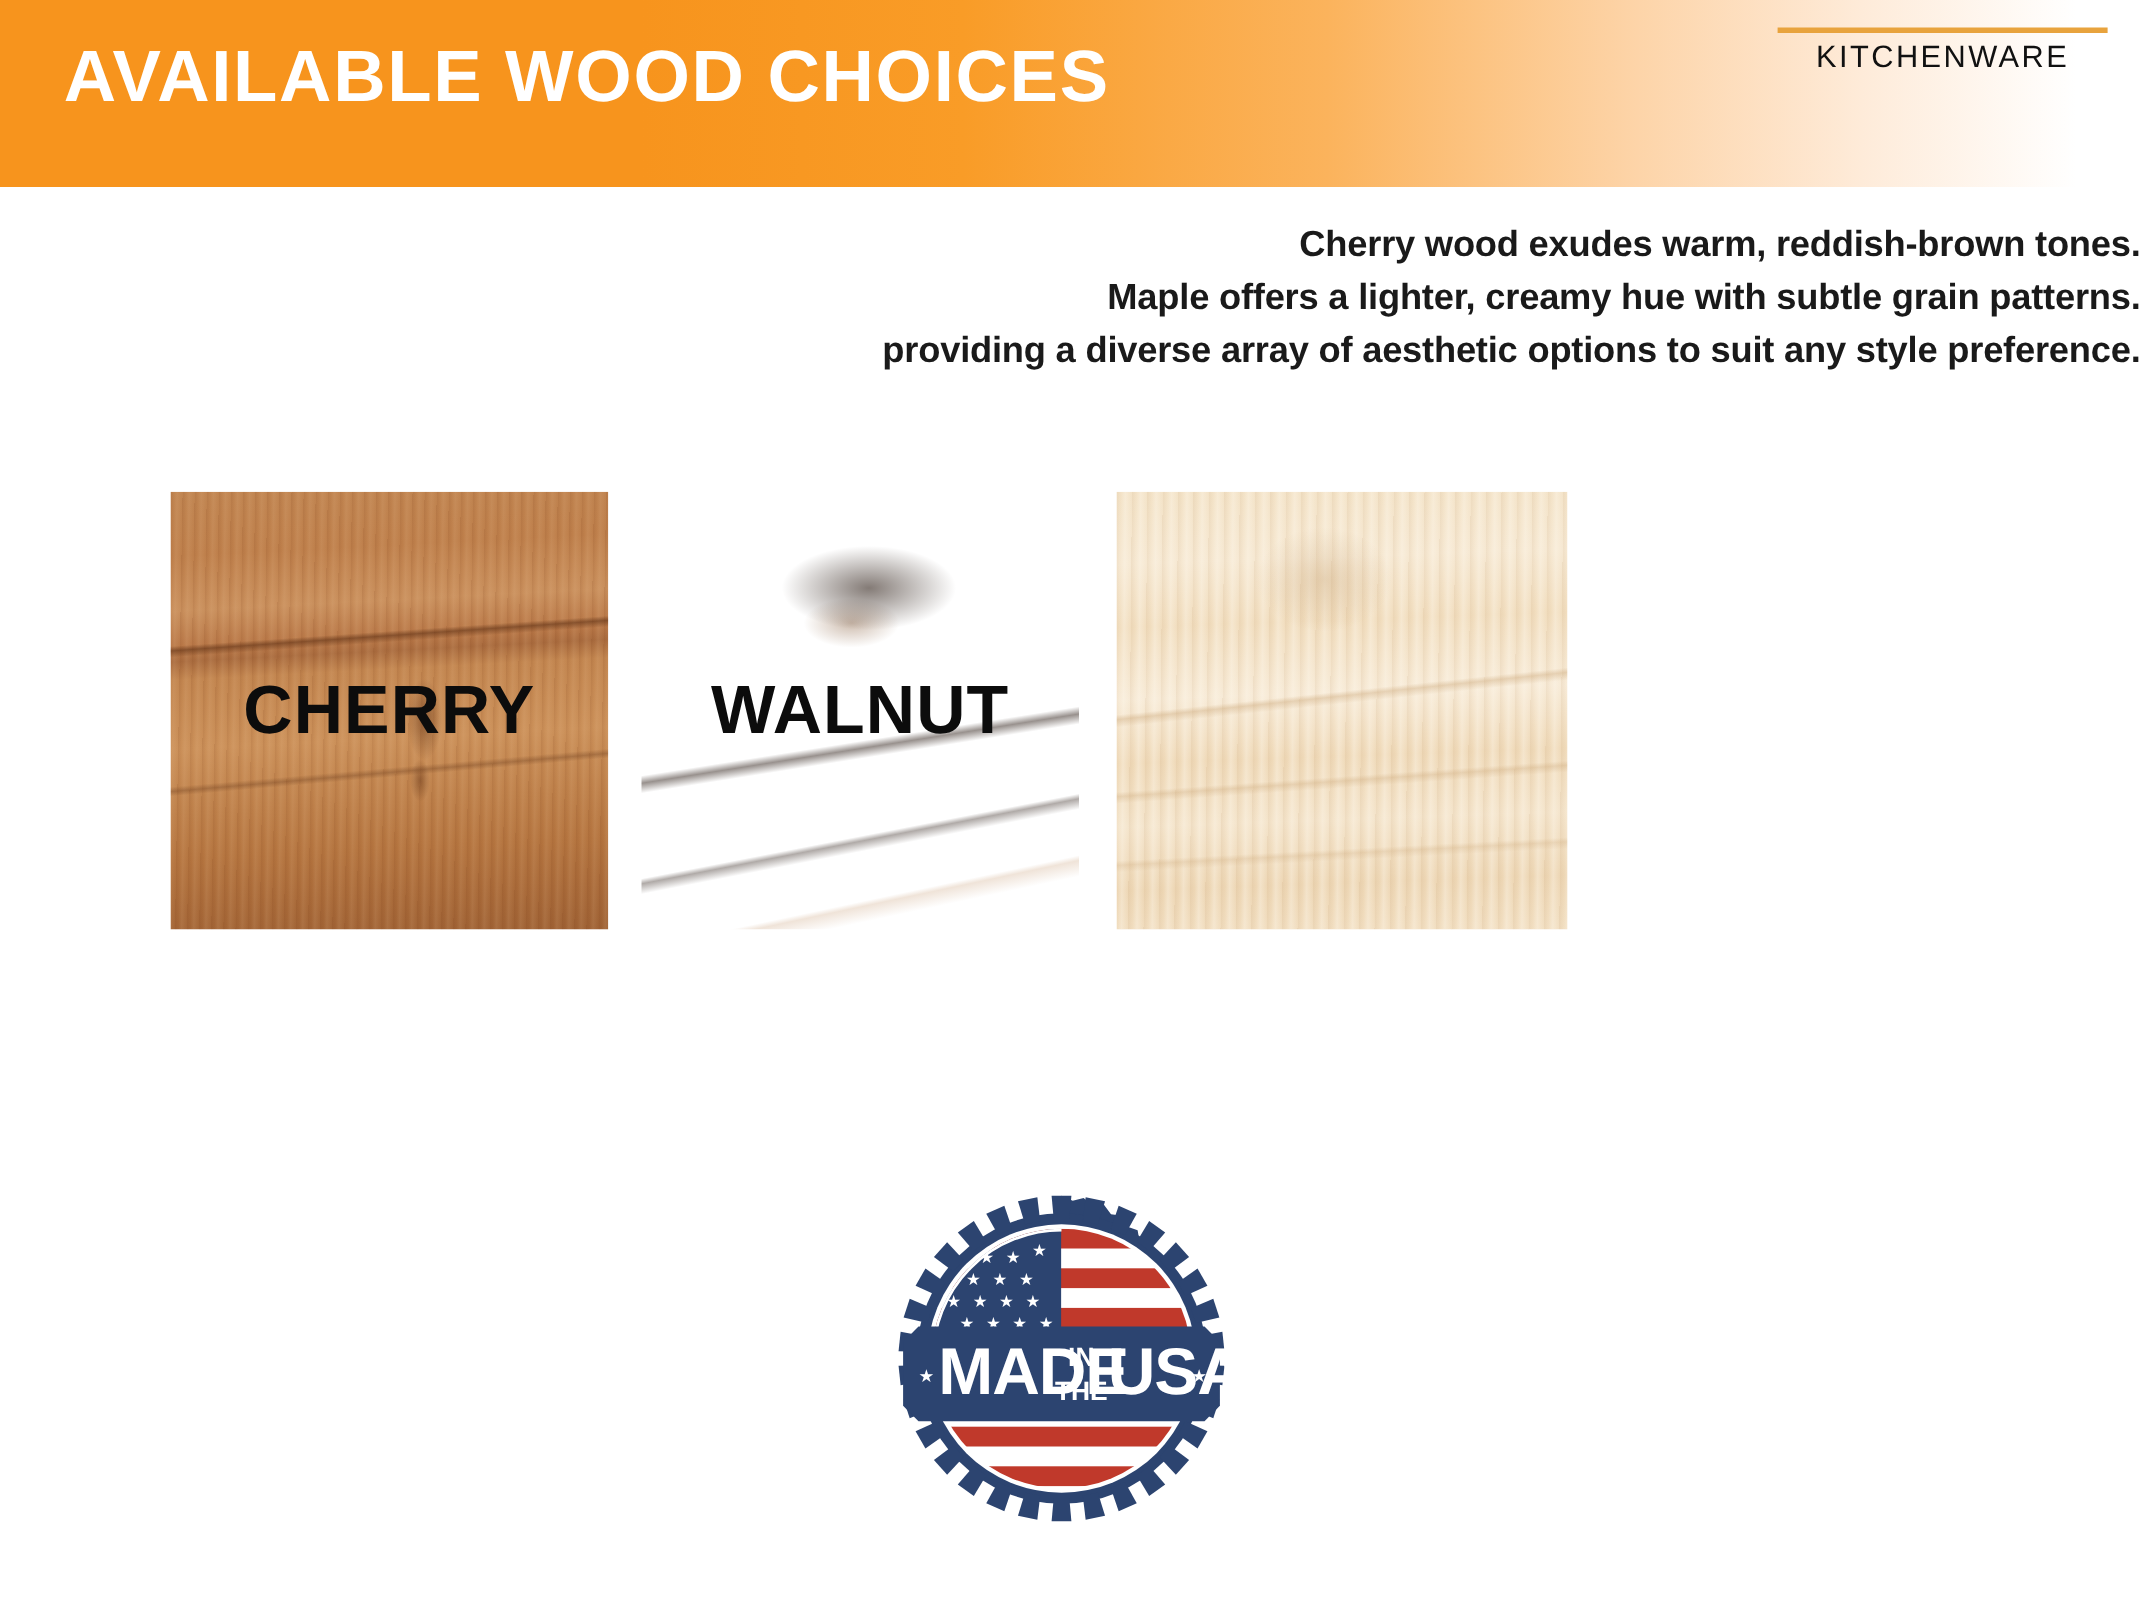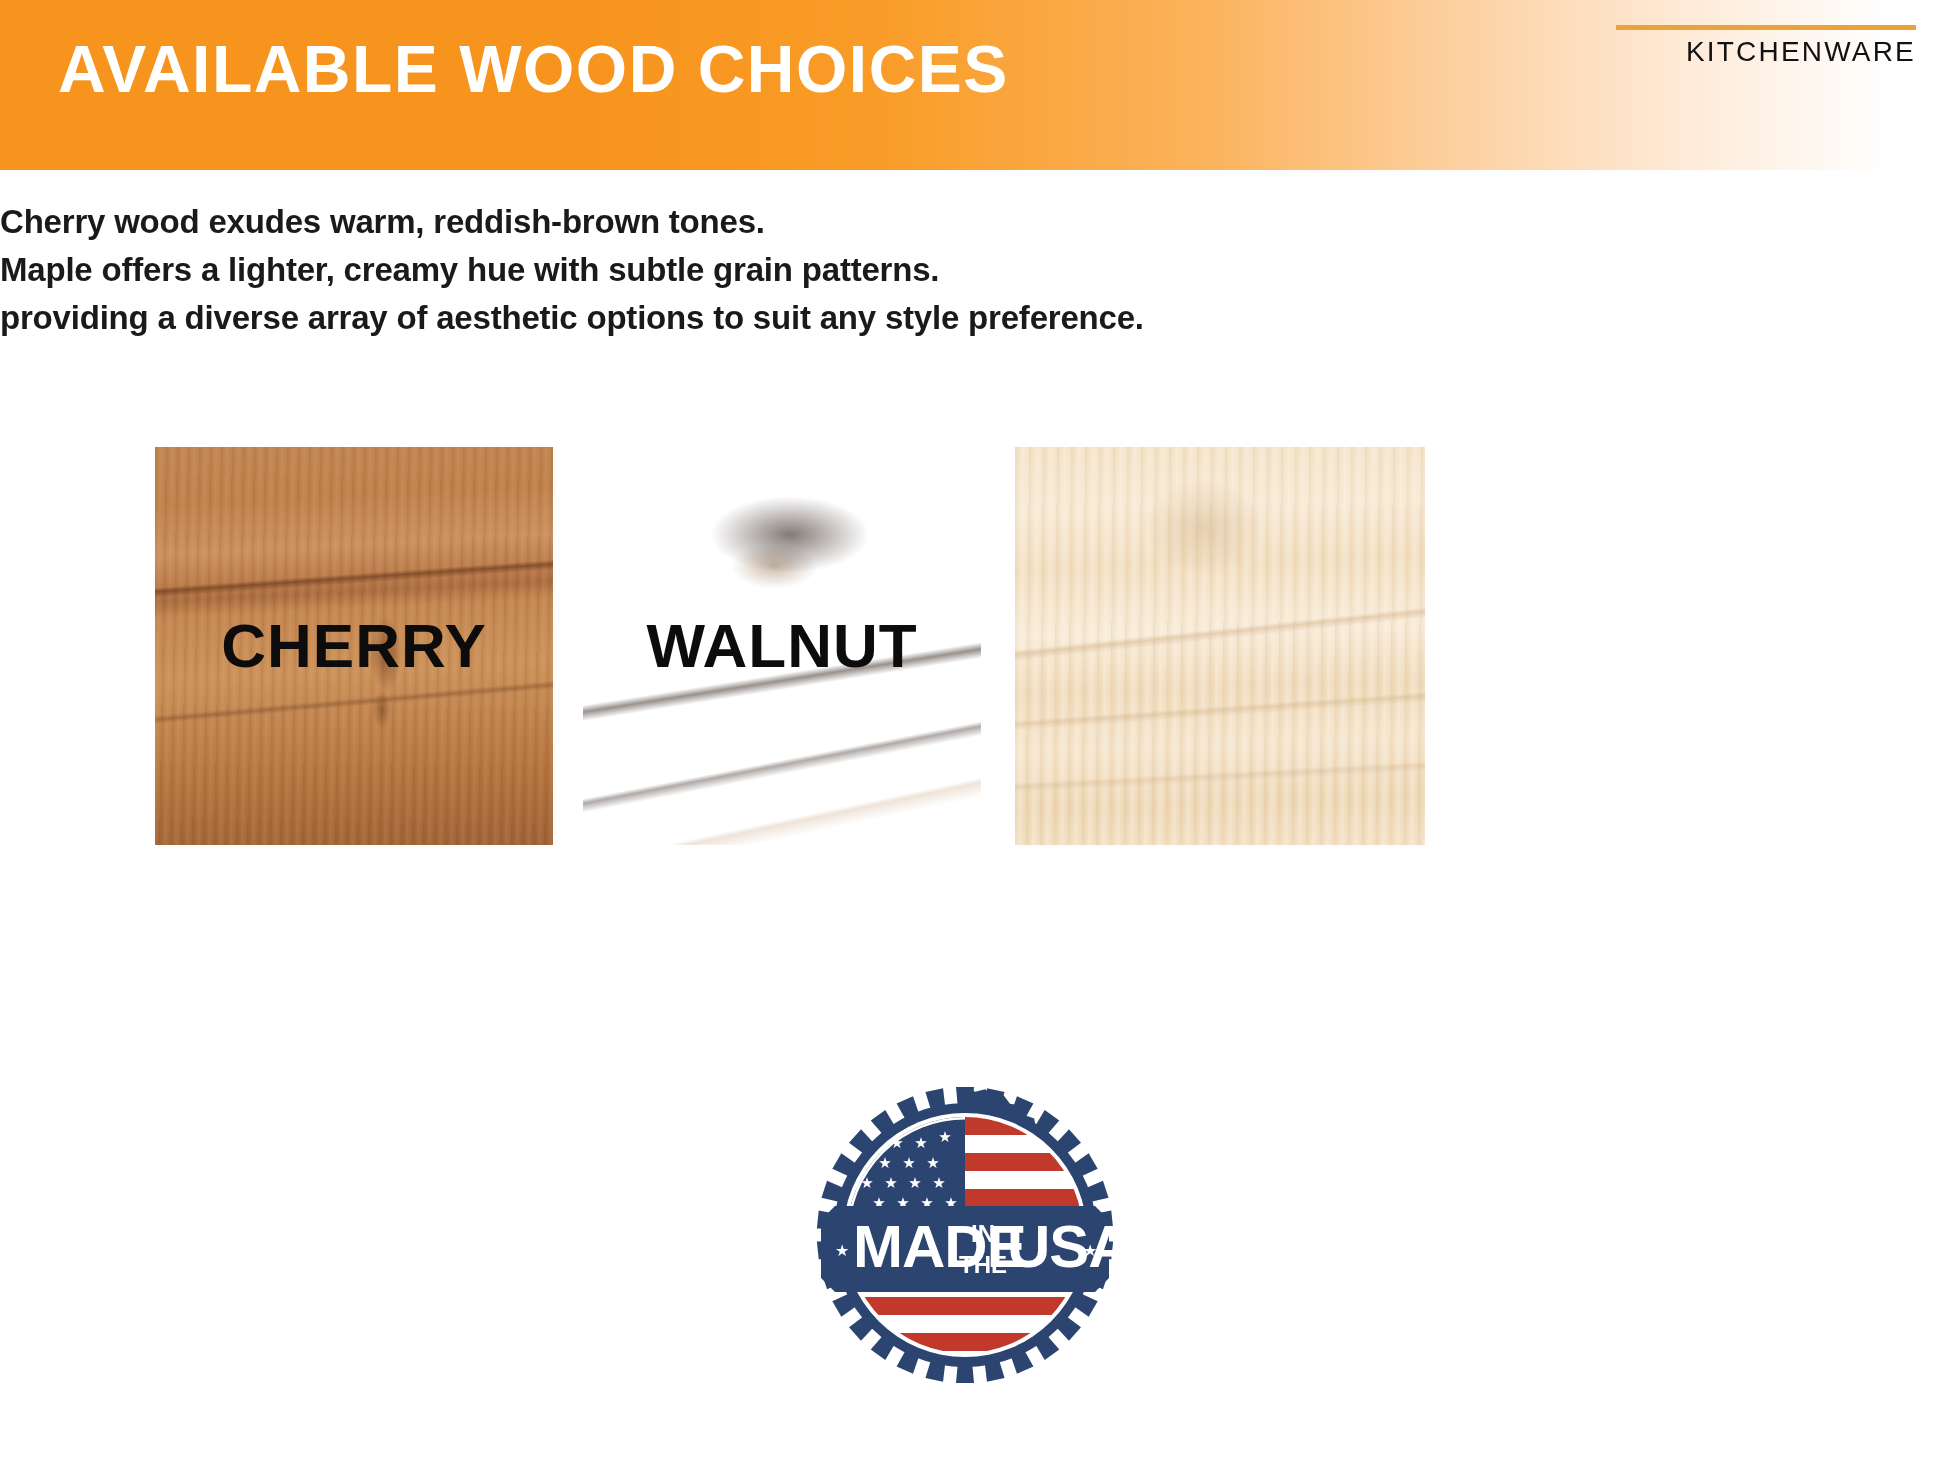--- a/index.html
+++ b/index.html
@@ -27,27 +27,27 @@
   .brand { position:absolute; right:30px; top:18px; width:300px; text-align:center; }
   .brand-name {
     font-size:52px; font-weight:700; color:#111111;
     letter-spacing:1px; line-height:1; text-align:right;
   }
   .brand-rule {
     height:5px; background:#E8A33D; margin:7px 0 8px auto; width:100%;
   }
   .brand-sub {
     font-size:28px; font-weight:400; color:#111111;
-    letter-spacing:2.2px; line-height:1; text-align:right;
+    letter-spacing:2.2px; line-height:1; text-align:center;
   }
 
   
   .intro {
     position:absolute; left:0; top:198px; width:1946px;
-    text-align:left;
+    text-align:right;
   }
   .intro-line {
     font-size:33px; font-weight:700; color:#1a1a1a;
     line-height:48px; letter-spacing:-0.2px;
     white-space:nowrap;
   }
 
   
   .swatches { position:absolute; left:0; top:447px; width:1946px; height:400px; }
   .swatch {

